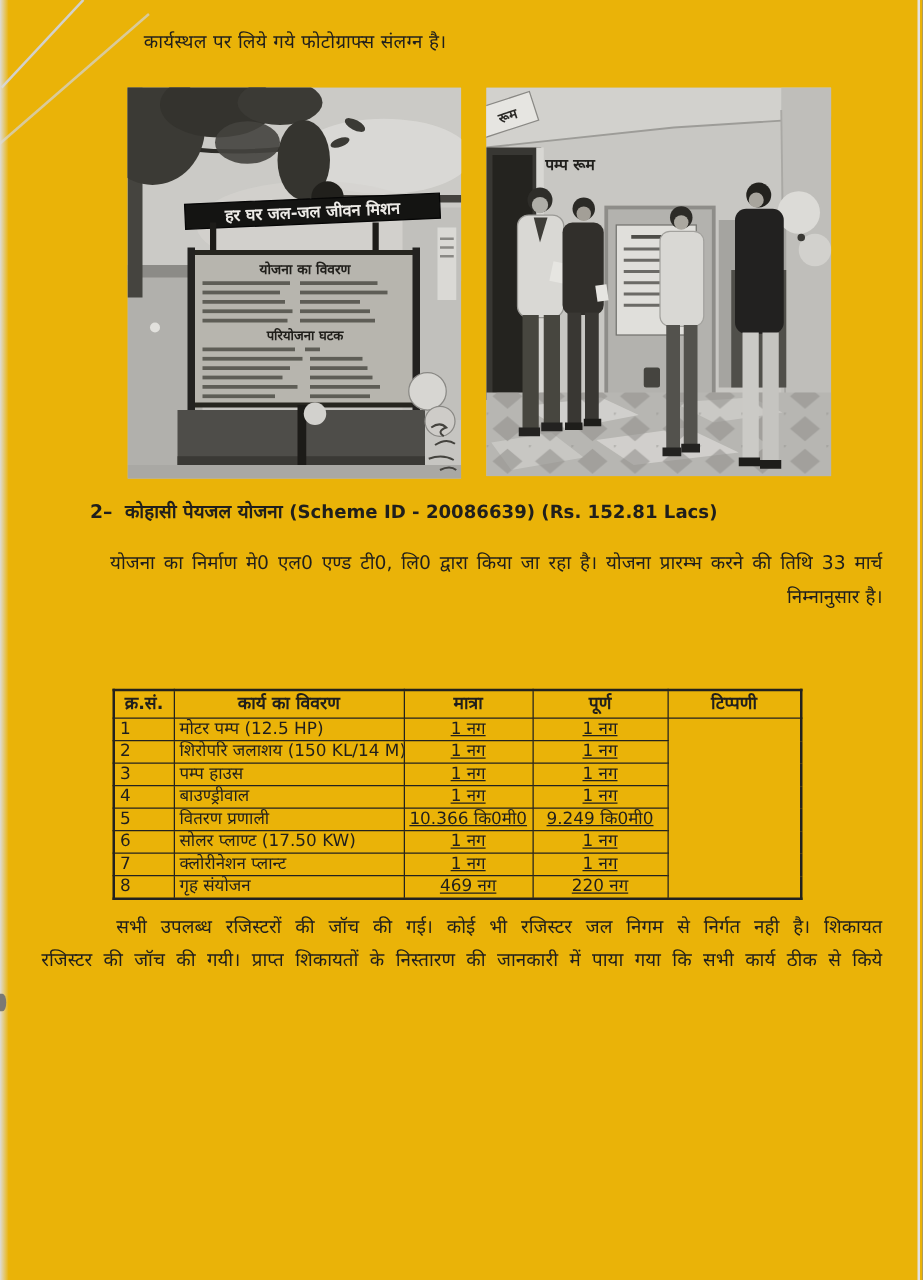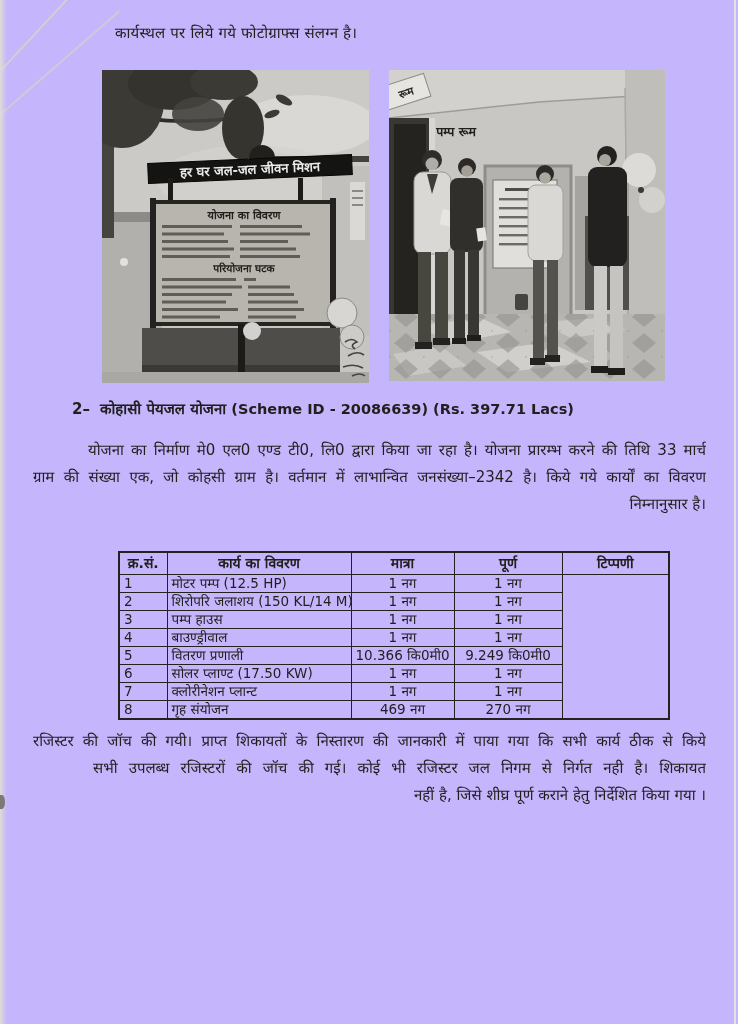--- a/index.html
+++ b/index.html
@@ -1,18 +1,18 @@
 <!DOCTYPE html>
 <html><head>
 <meta charset="utf-8">
 <style>
   html,body{margin:0;padding:0;background:#8a8a88;}
   .page{
     position:relative;width:738px;height:1024px;margin:0 auto;
-    background:#c4b5fd;overflow:hidden;
+    background:#eab308;overflow:hidden;
     font-family:"DejaVu Sans","Liberation Sans",sans-serif;
     color:#201f1c;
   }
   
   .fold-line{position:absolute;background:#d3d1cb;height:2px;}
   .fold-a{left:-14px;top:34px;width:96px;transform:rotate(-47deg);}
   .fold-b{left:-30px;top:66px;width:170px;transform:rotate(-41deg);opacity:.75;}
   .edge-left{position:absolute;left:0;top:0;width:7px;height:100%;
     background:linear-gradient(90deg,#dedcd6,rgba(222,220,214,0));}
   .edge-right{position:absolute;right:2px;top:0;width:2px;height:100%;background:#e4e2dd;}
@@ -34,30 +34,30 @@
   .indent45{padding-left:45px;}
   
   .photo{position:absolute;top:70px;}
   .photo svg{display:block;}
   .photo-left{left:102px;width:267px;height:313px;}
   .photo-right{left:389px;width:276px;height:311px;}
   
   table.works{
     position:absolute;left:90px;top:551px;width:550px;
     border-collapse:collapse;table-layout:fixed;
-    border:2.5px solid #23221e;font-size:13.5px;margin-left:28px;
+    border:2.5px solid #23221e;font-size:13.5px;
   }
   table.works th,table.works td{
     border:1.5px solid #23221e;padding:0 4px;height:17px;line-height:1.1;
     overflow:hidden;white-space:nowrap;
   }
   table.works th{font-weight:bold;font-size:14px;height:21px;text-align:center;}
   td.c-sn{text-align:left;padding-left:8px;}
   td.c-desc{text-align:left;padding-left:9px;}
-  td.c-qty,td.c-done{text-align:center;}
+  td.c-qty,td.c-done{text-align:center;text-decoration:underline;}
   td.c-remark{background:transparent;}
 </style>
 </head>
 <body>
 
 <div class="page">
 
   <div class="fold-line fold-a"></div>
   <div class="fold-line fold-b"></div>
   <div class="edge-left"></div>
@@ -256,26 +256,25 @@
           <rect x="221" y="196" width="13" height="104" fill="#c5c4c0"></rect>
           <rect x="202" y="296" width="17" height="7" fill="#1e1d1a"></rect>
           <rect x="219" y="298" width="17" height="7" fill="#1e1d1a"></rect>
         </g>
       </g>
     </svg>
   </div>
 
   <div class="heading">
     <span class="num">2–</span><span>कोहासी पेयजल योजना</span>
-    <span class="meta">(Scheme ID - 20086639) (Rs. 397.71 Lacs)</span>
+    <span class="meta">(Scheme ID - 20086639) (Rs. 152.81 Lacs)</span>
   </div>
 
   <div class="para para1">
     <div class="p-line indent55">योजना का निर्माण मे0 एल0 एण्ड टी0, लि0 द्वारा किया जा रहा है। योजना प्रारम्भ करने की तिथि 33 मार्च</div>
-    <div class="p-line">ग्राम की संख्या एक, जो कोहसी ग्राम है। वर्तमान में लाभान्वित जनसंख्या–2342 है। किये गये कार्यों का विवरण</div>
     <div class="p-line no-just">निम्नानुसार है।</div>
   </div>
 
   <table class="works">
     <colgroup>
       <col style="width:48px">
         <col style="width:184px">
         <col style="width:103px">
       <col style="width:108px">
         <col style="width:107px">
@@ -328,24 +327,23 @@
     <tr>
       <td class="c-sn">7</td>
       <td class="c-desc">क्लोरीनेशन प्लान्ट</td>
       <td class="c-qty">1 नग</td>
       <td class="c-done">1 नग</td>
     </tr>
     <tr>
       <td class="c-sn">8</td>
       <td class="c-desc">गृह संयोजन</td>
       <td class="c-qty">469 नग</td>
-      <td class="c-done">270 नग</td>
+      <td class="c-done">220 नग</td>
     </tr>
   </tbody>
     </table>
 
   <div class="para para2">
+    <div class="p-line indent60">सभी उपलब्ध रजिस्टरों की जॉच की गई। कोई भी रजिस्टर जल निगम से निर्गत नही है। शिकायत</div>
     <div class="p-line">रजिस्टर की जॉच की गयी। प्राप्त शिकायतों के निस्तारण की जानकारी में पाया गया कि सभी कार्य ठीक से किये</div>
-    <div class="p-line indent60">सभी उपलब्ध रजिस्टरों की जॉच की गई। कोई भी रजिस्टर जल निगम से निर्गत नही है। शिकायत</div>
-    <div class="p-line no-just indent45">नहीं है, जिसे शीघ्र पूर्ण कराने हेतु निर्देशित किया गया ।</div>
   </div>
 
 </div>
 
 </body></html>

